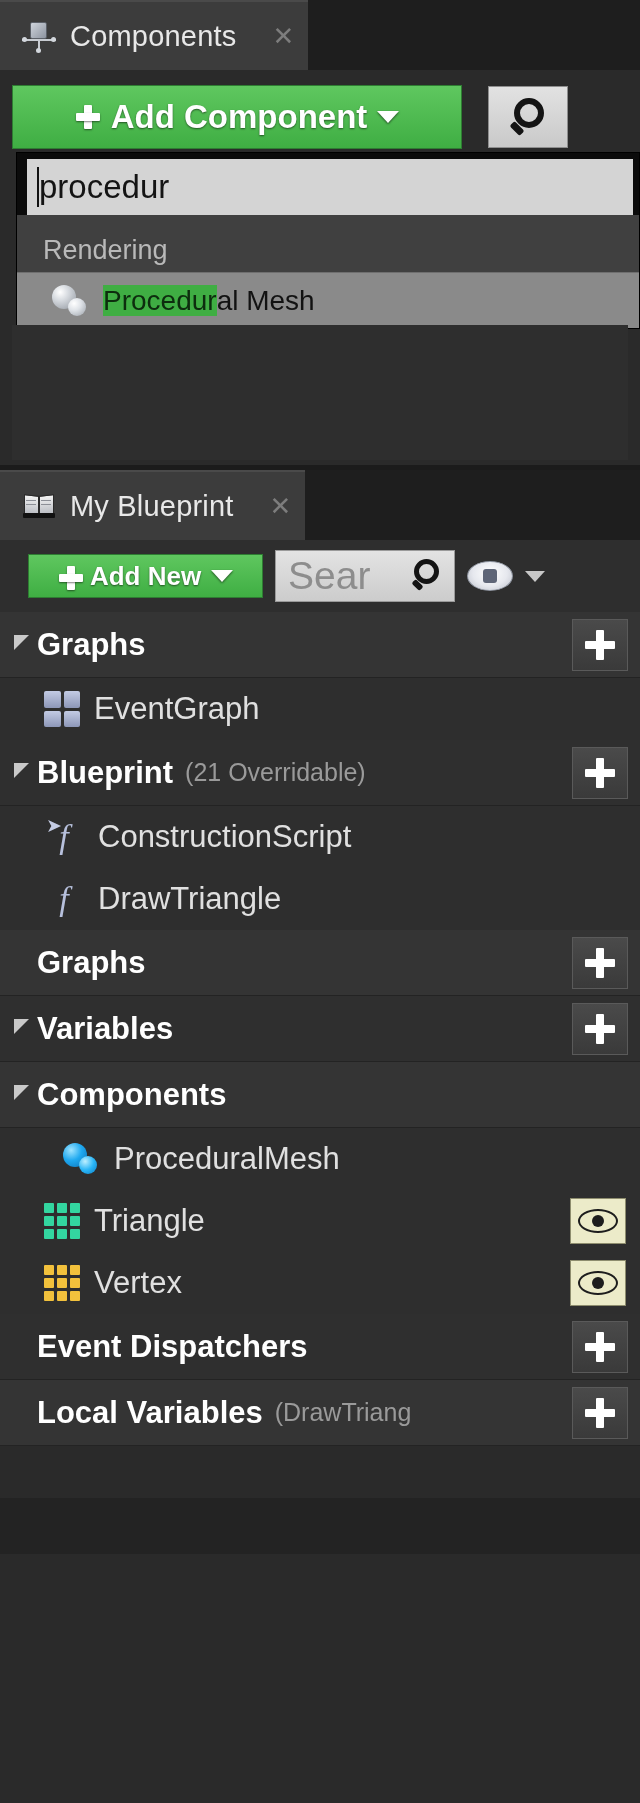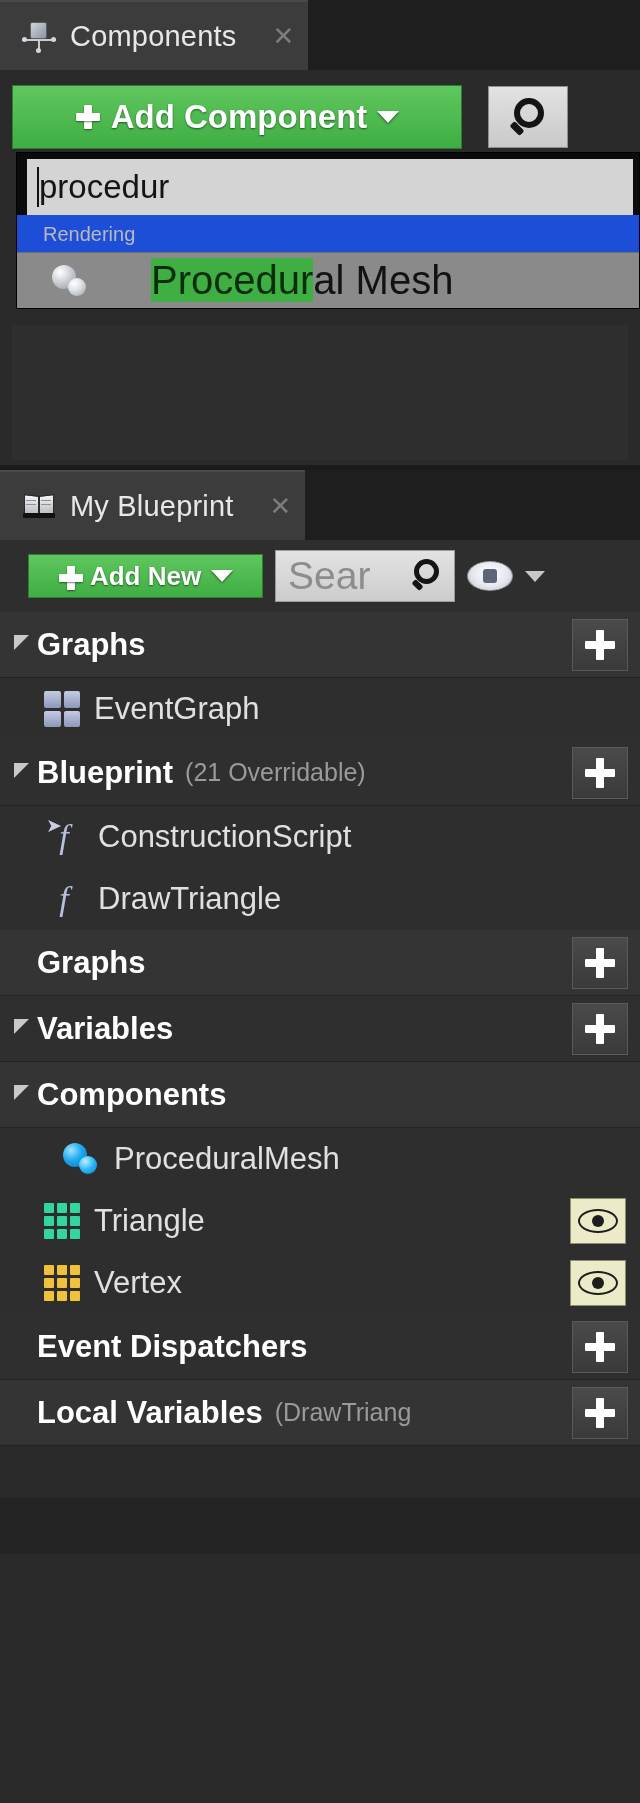--- a/index.html
+++ b/index.html
@@ -136,42 +136,42 @@
     border: none;
     display: flex; align-items: center;
     padding-left: 12px;
     position: relative;
   }
   #component-filter-input .caret-bar {
     position: absolute; left: 10px; top: 8px; width: 2px; height: 40px; background: #111;
   }
   .filter-text { color: #141414; font-size: 33px; }
   .dd-category {
-    color: #b9b9b9; font-size: 20px;
-    padding: 8px 0 6px 26px;
-    background: #1d4ed8;
+    color: #b9b9b9; font-size: 27px;
+    padding: 20px 0 6px 26px;
+    background: #404040;
   }
   .dd-row {
     display: flex; align-items: center; gap: 14px;
     height: 56px;
     padding-left: 34px;
     background: #8a8a8a;
     border-top: 1px solid #6f6f6f;
     cursor: pointer;
   }
   .mesh-orb { position: relative; width: 38px; height: 34px; flex: none; }
   .mesh-orb .b1 {
     position: absolute; left: 1px; top: 1px; width: 24px; height: 24px; border-radius: 50%;
     background: radial-gradient(circle at 34% 30%, #ffffff 0%, #d7dbe0 35%, #8e949c 100%);
   }
   .mesh-orb .b2 {
     position: absolute; left: 17px; top: 14px; width: 18px; height: 18px; border-radius: 50%;
     background: radial-gradient(circle at 34% 30%, #ffffff 0%, #dfe3e8 40%, #9aa0a8 100%);
   }
-  .dd-label { font-size: 40px; color: #121212; white-space: nowrap; margin-left: 48px; }
+  .dd-label { font-size: 28px; color: #121212; white-space: nowrap; }
   .dd-label .hl {
     background: #3fae43; color: #0d2d0e;
   }
   .comp-empty {
     position: absolute; left: 12px; top: 325px; width: 616px; height: 135px;
     background: #2e2e2e;
   }
 
   
   #myblueprint-panel { position: absolute; left: 0; top: 470px; width: 640px; height: 1333px; }

